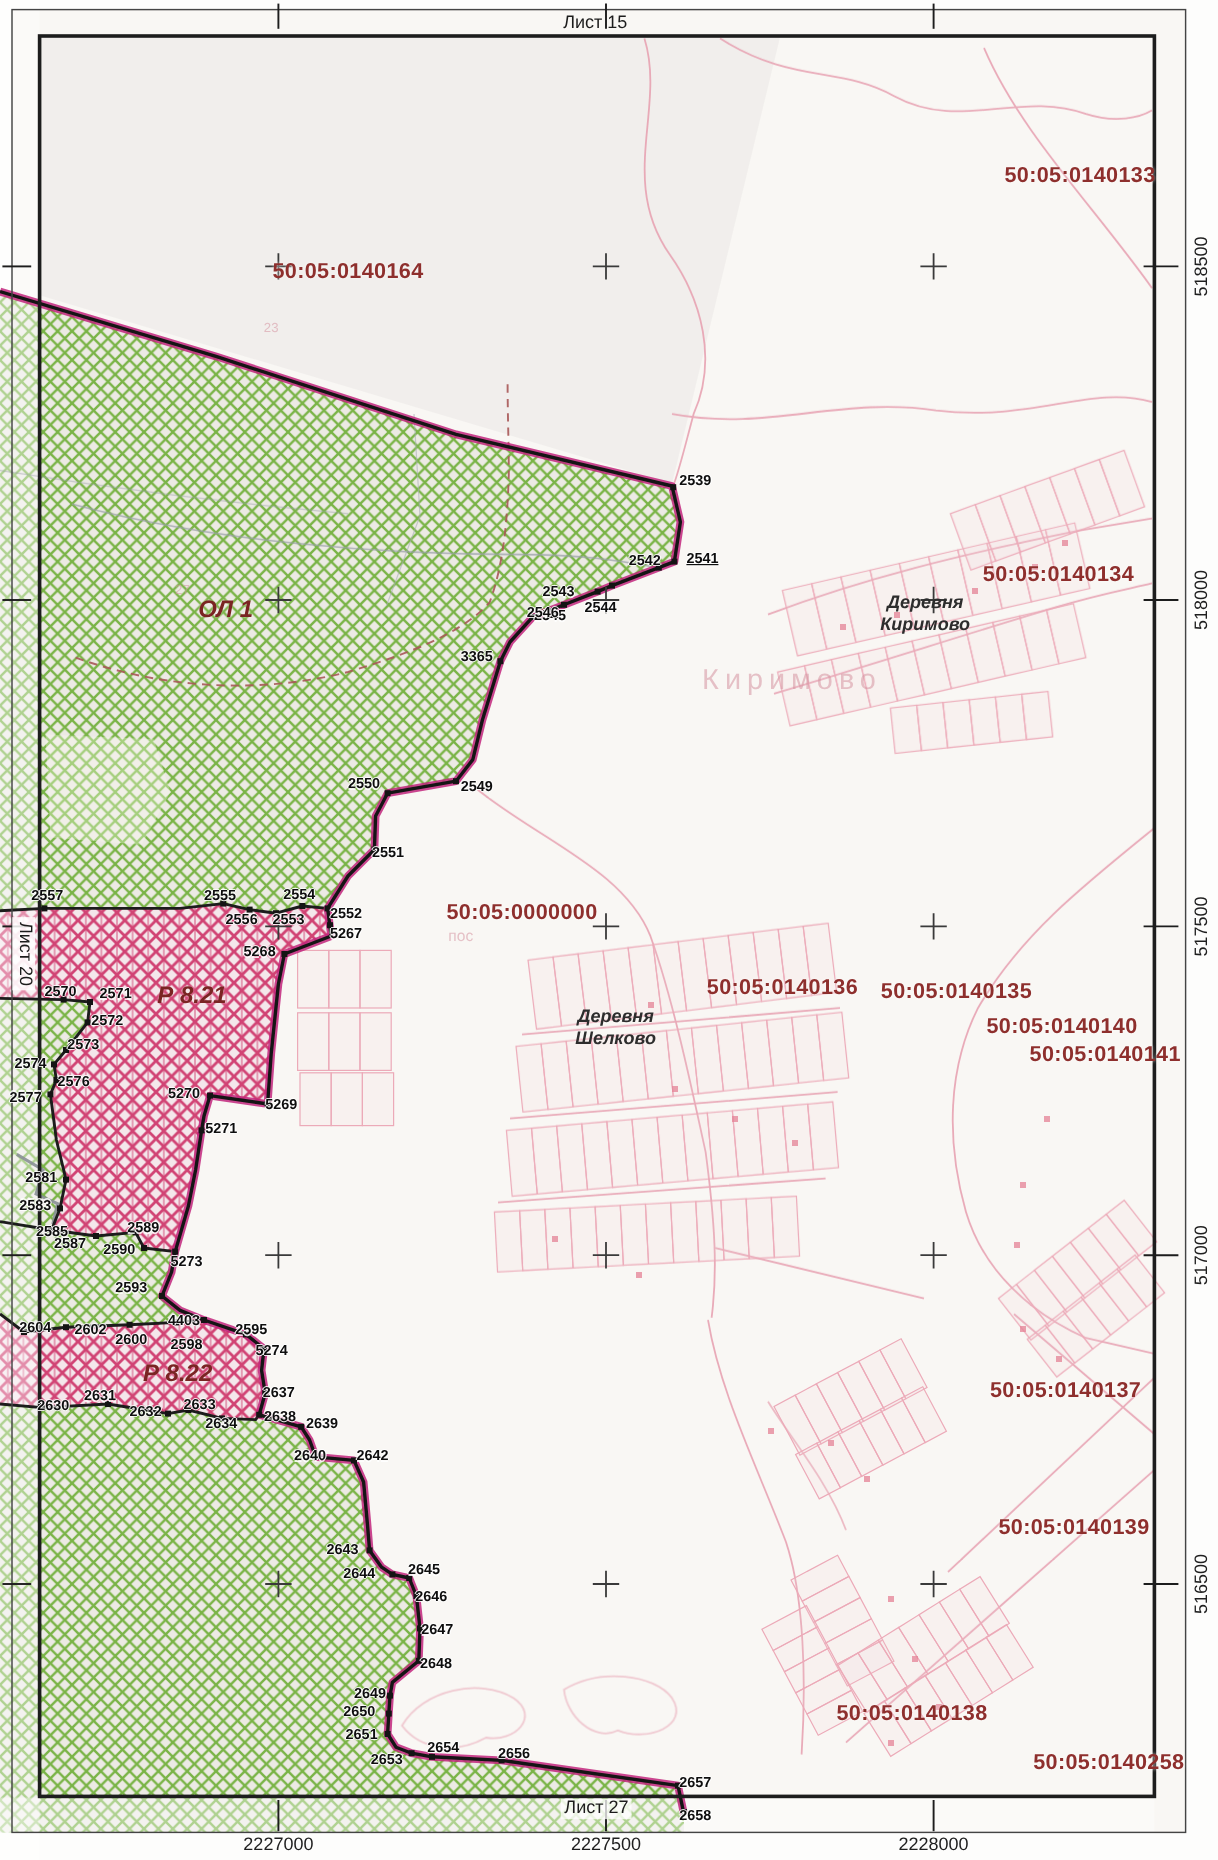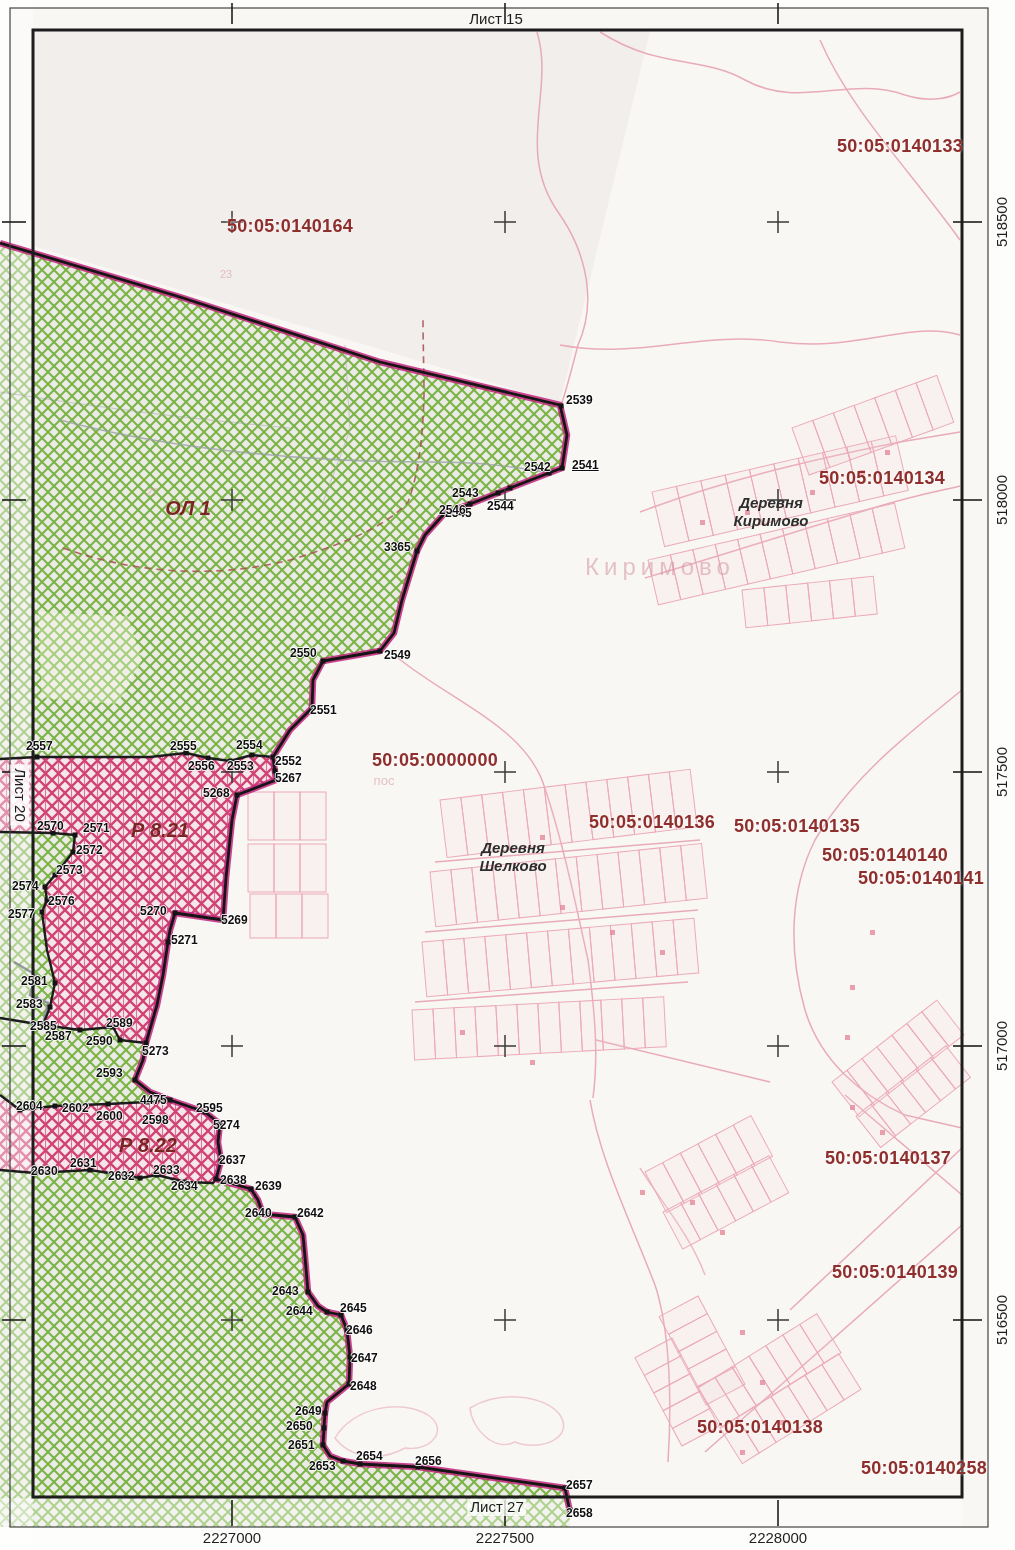--- a/index.html
+++ b/index.html
@@ -453,21 +453,21 @@
       <span class="pt" style="left: 140px; top: 905px;">5270</span>
       <span class="pt" style="left: 171px; top: 934px;">5271</span>
       <span class="pt" style="left: 21px; top: 975px;">2581</span>
       <span class="pt" style="left: 16px; top: 998px;">2583</span>
       <span class="pt" style="left: 10px; top: 1020px; margin-left: 20px;">2585</span>
       <span class="pt" style="left: 45px; top: 1030px;">2587</span>
       <span class="pt" style="left: 106px; top: 1017px;">2589</span>
       <span class="pt" style="left: 86px; top: 1035px;">2590</span>
       <span class="pt" style="left: 142px; top: 1045px;">5273</span>
       <span class="pt" style="left: 96px; top: 1067px;">2593</span>
-      <span class="pt" style="left: 140px; top: 1094px;">4475</span>
+      <span class="pt" style="left: 140px; top: 1094px;">4403</span>
       <span class="pt" style="left: 196px; top: 1102px;">2595</span>
       <span class="pt" style="left: 213px; top: 1119px;">5274</span>
       <span class="pt" style="left: 142px; top: 1114px;">2598</span>
       <span class="pt" style="left: 96px; top: 1110px;">2600</span>
       <span class="pt" style="left: 62px; top: 1102px;">2602</span>
       <span class="pt" style="left: 16px; top: 1100px;">2604</span>
       <span class="pt" style="left: 31px; top: 1165px;">2630</span>
       <span class="pt" style="left: 70px; top: 1157px;">2631</span>
       <span class="pt" style="left: 108px; top: 1170px;">2632</span>
       <span class="pt" style="left: 153px; top: 1164px;">2633</span>

